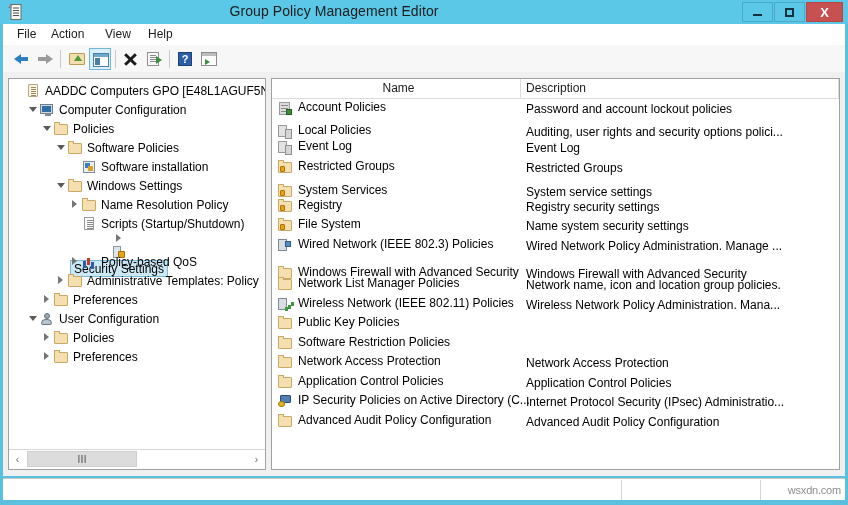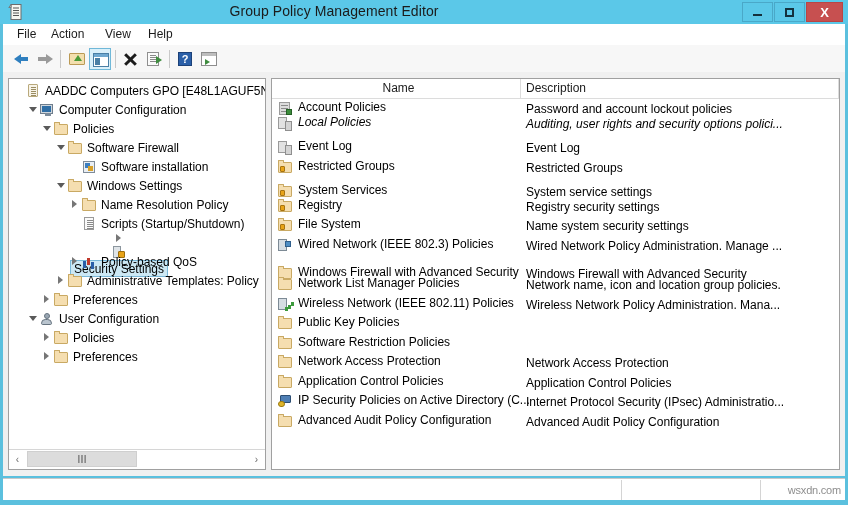--- a/index.html
+++ b/index.html
@@ -738,21 +738,21 @@
             <span class="ico">
               <span class="ic-folder"></span>
             </span>
             <span class="lbl">Policies</span>
           </div>
           <div class="tnode" style="top: 59px; left: 46px;">
             <span class="arrow open"></span>
             <span class="ico">
               <span class="ic-folder"></span>
             </span>
-            <span class="lbl">Software Firewall</span>
+            <span class="lbl">Software Policies</span>
           </div>
           <div class="tnode" style="top: 78px; left: 60px;">
             <span class="arrow"></span>
             <span class="ico">
               <span class="ic-sw"></span>
             </span>
             <span class="lbl">Software installation</span>
           </div>
           <div class="tnode" style="top: 97px; left: 46px;">
             <span class="arrow open"></span>
@@ -857,21 +857,21 @@
       <div id="list-body">
           <div class="lrow" style="top: 21px;">
             <div class="nm">
               <span class="ico">
                 <span class="ic-server"></span>
               </span>
               <span class="txt">Account Policies</span>
             </div>
             <div class="ds">Password and account lockout policies</div>
           </div>
-          <div class="lrow" style="top: 36px; font-style: italic;">
+          <div class="lrow" style="top: 44px;">
             <div class="nm">
               <span class="ico">
                 <span class="ic-server2"></span>
               </span>
               <span class="txt">Local Policies</span>
             </div>
             <div class="ds">Auditing, user rights and security options polici...</div>
           </div>
           <div class="lrow" style="top: 60.1px;">
             <div class="nm">

